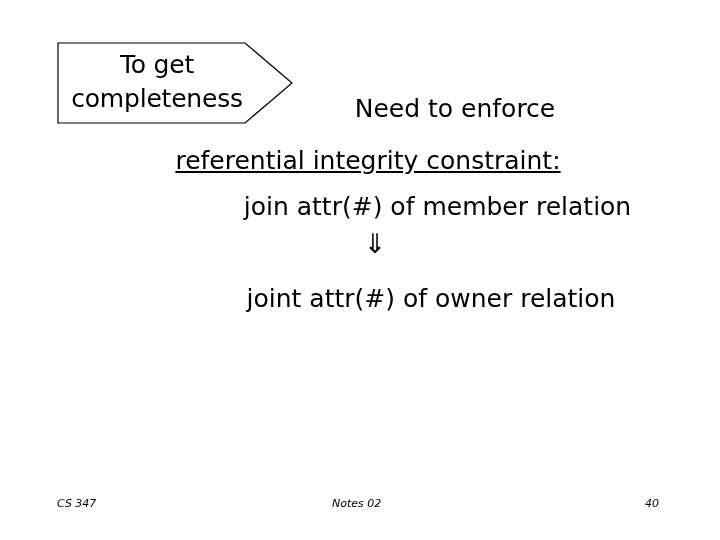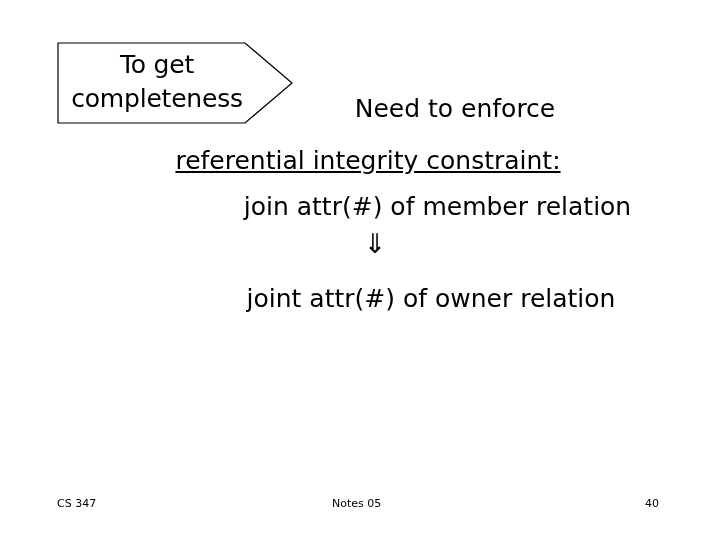--- a/index.html
+++ b/index.html
@@ -85,20 +85,21 @@
     width: 862px;
     text-align: center;
   }
 
   
   .footer-item {
     position: absolute;
     top: 497px;
     font-size: 11px;
     color: #000000;
+    font-style: italic;
     white-space: nowrap;
   }
   #footer-course { left: 57px; }
   #footer-notes  { left: 332px; }
   #footer-page   { left: 645px; }
 </style>
 </head>
 <body>
 
 <div id="slide">
@@ -116,17 +117,17 @@
   <div class="line" id="line-ref">referential integrity constraint:</div>
 
   <div class="line" id="line-member">join attr(#) of member relation</div>
 
   <div class="line" id="line-arrow-symbol">⇓</div>
 
   <div class="line" id="line-owner">joint attr(#) of owner relation</div>
 
   <div class="footer-item" id="footer-course">CS 347</div>
 
-  <div class="footer-item" id="footer-notes">Notes 05</div>
+  <div class="footer-item" id="footer-notes">Notes 02</div>
 
   <div class="footer-item" id="footer-page">40</div>
 
 </div>
 
 </body></html>

